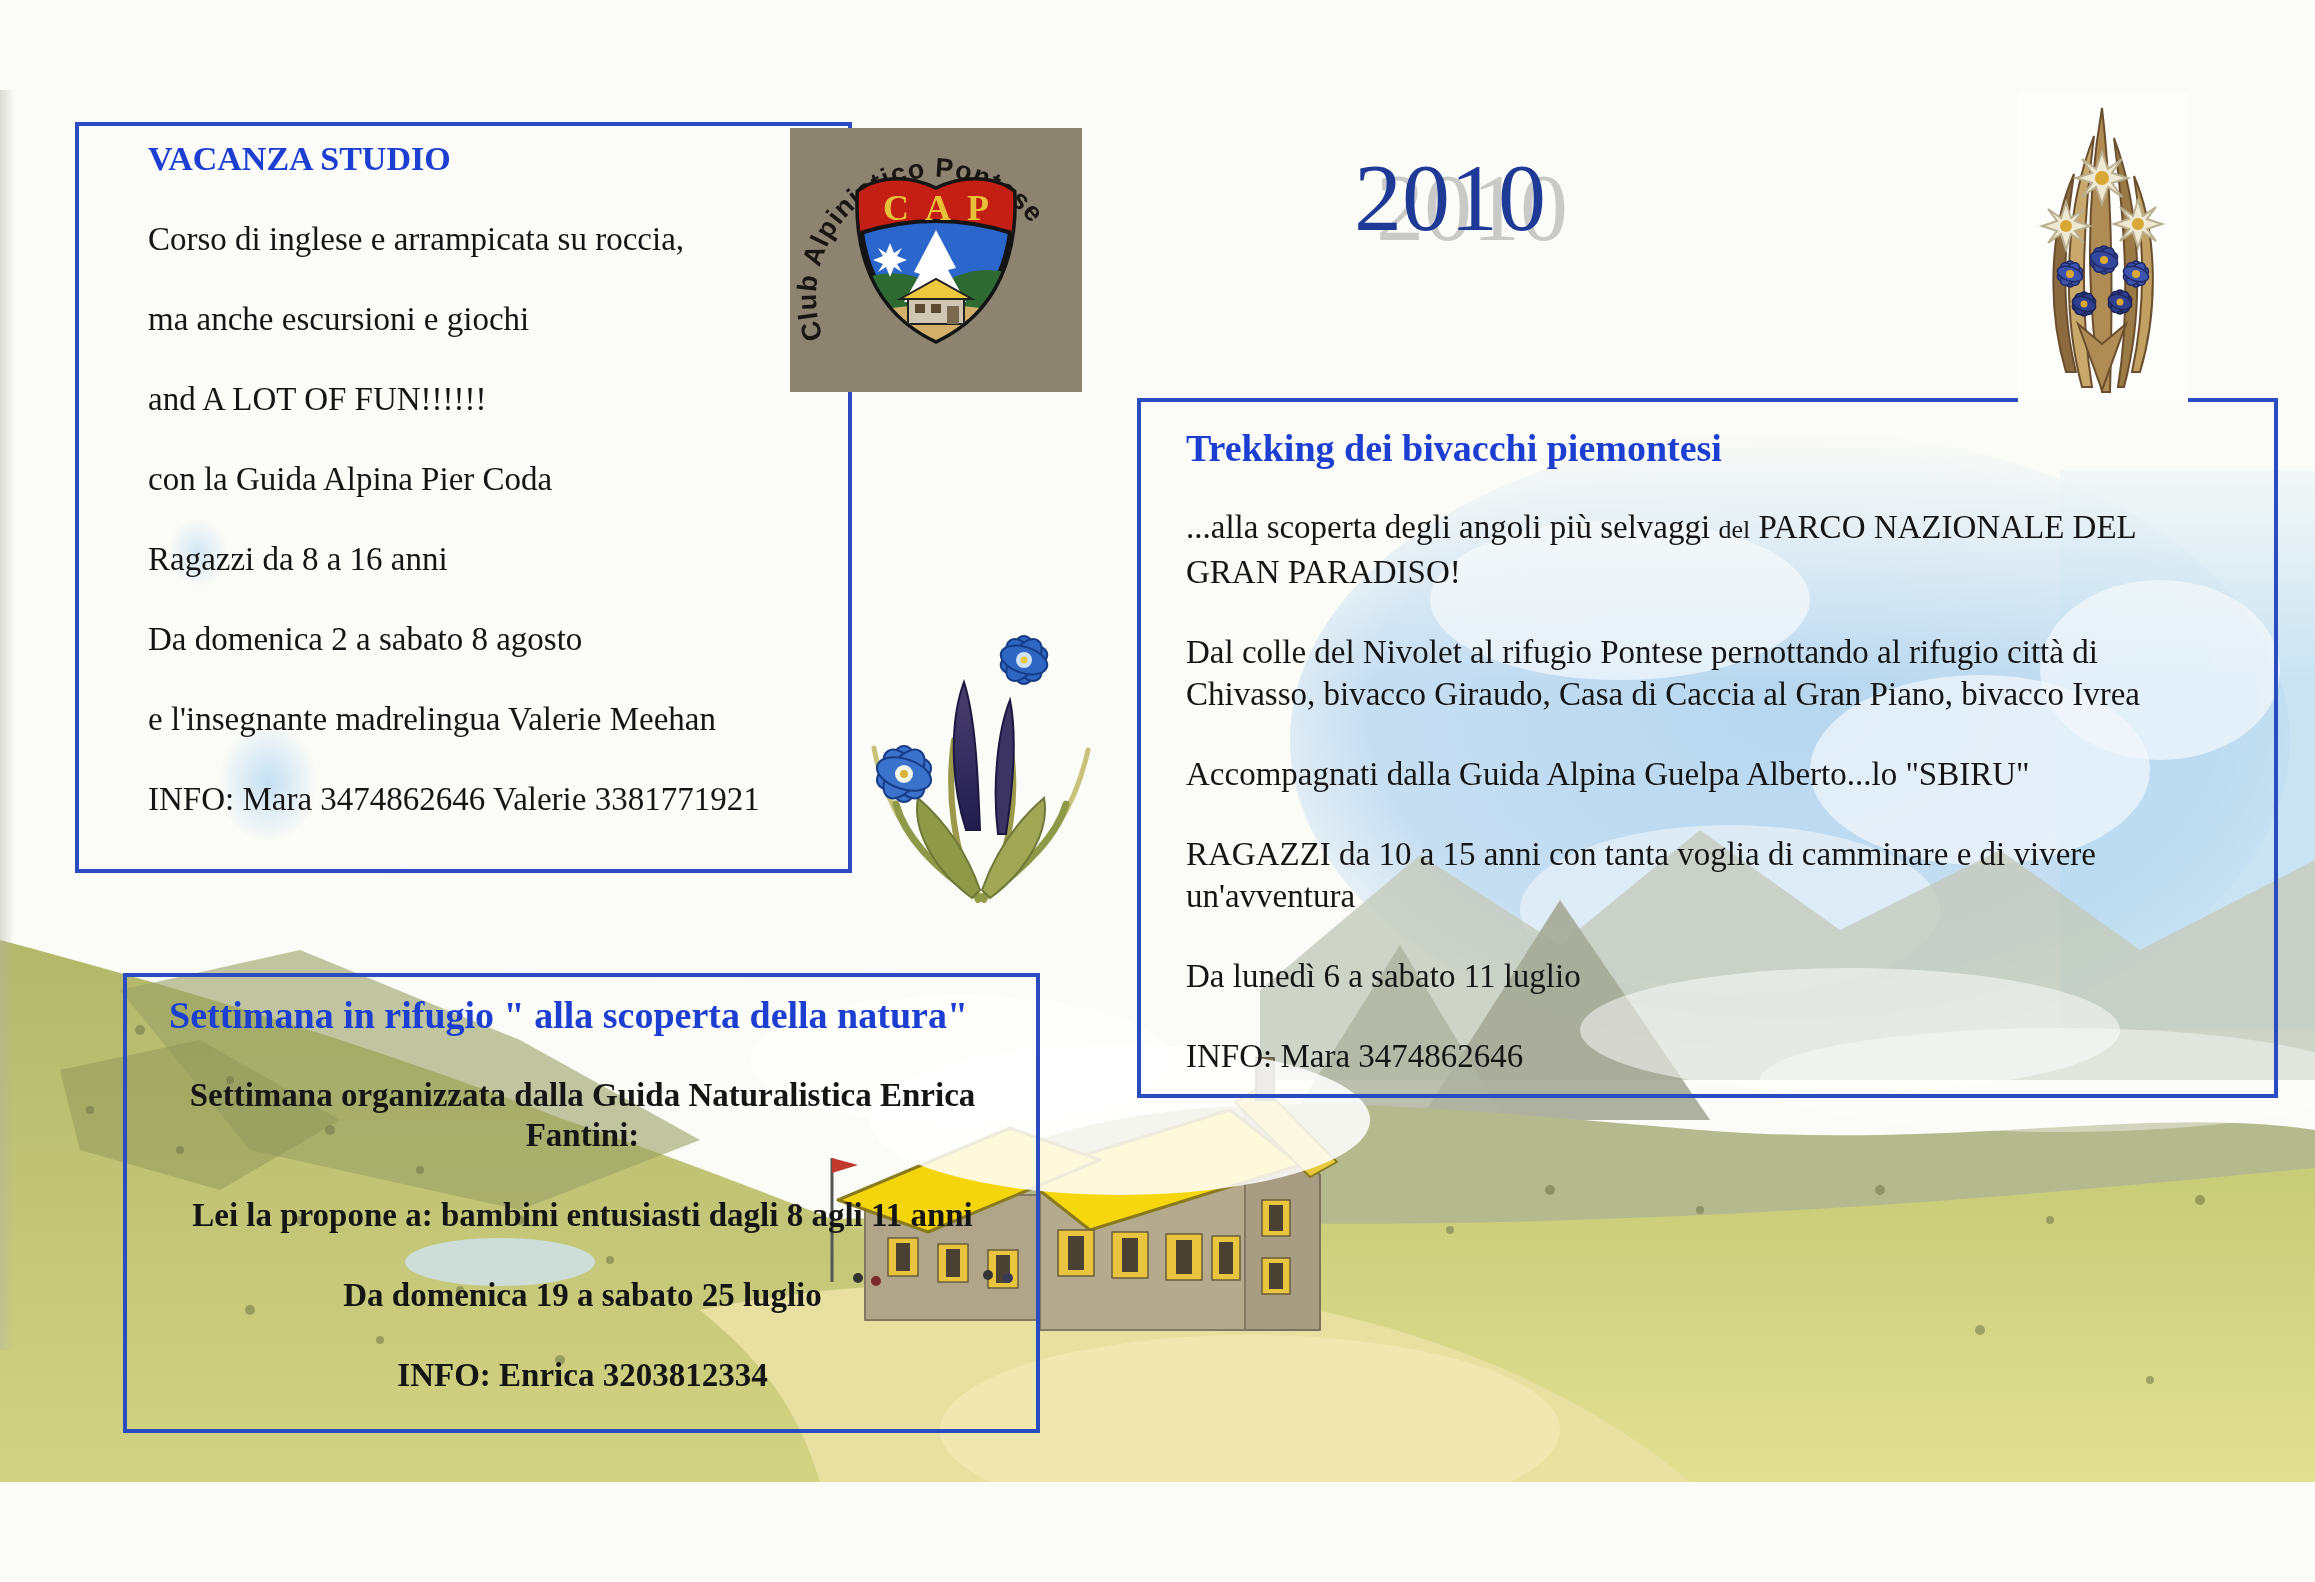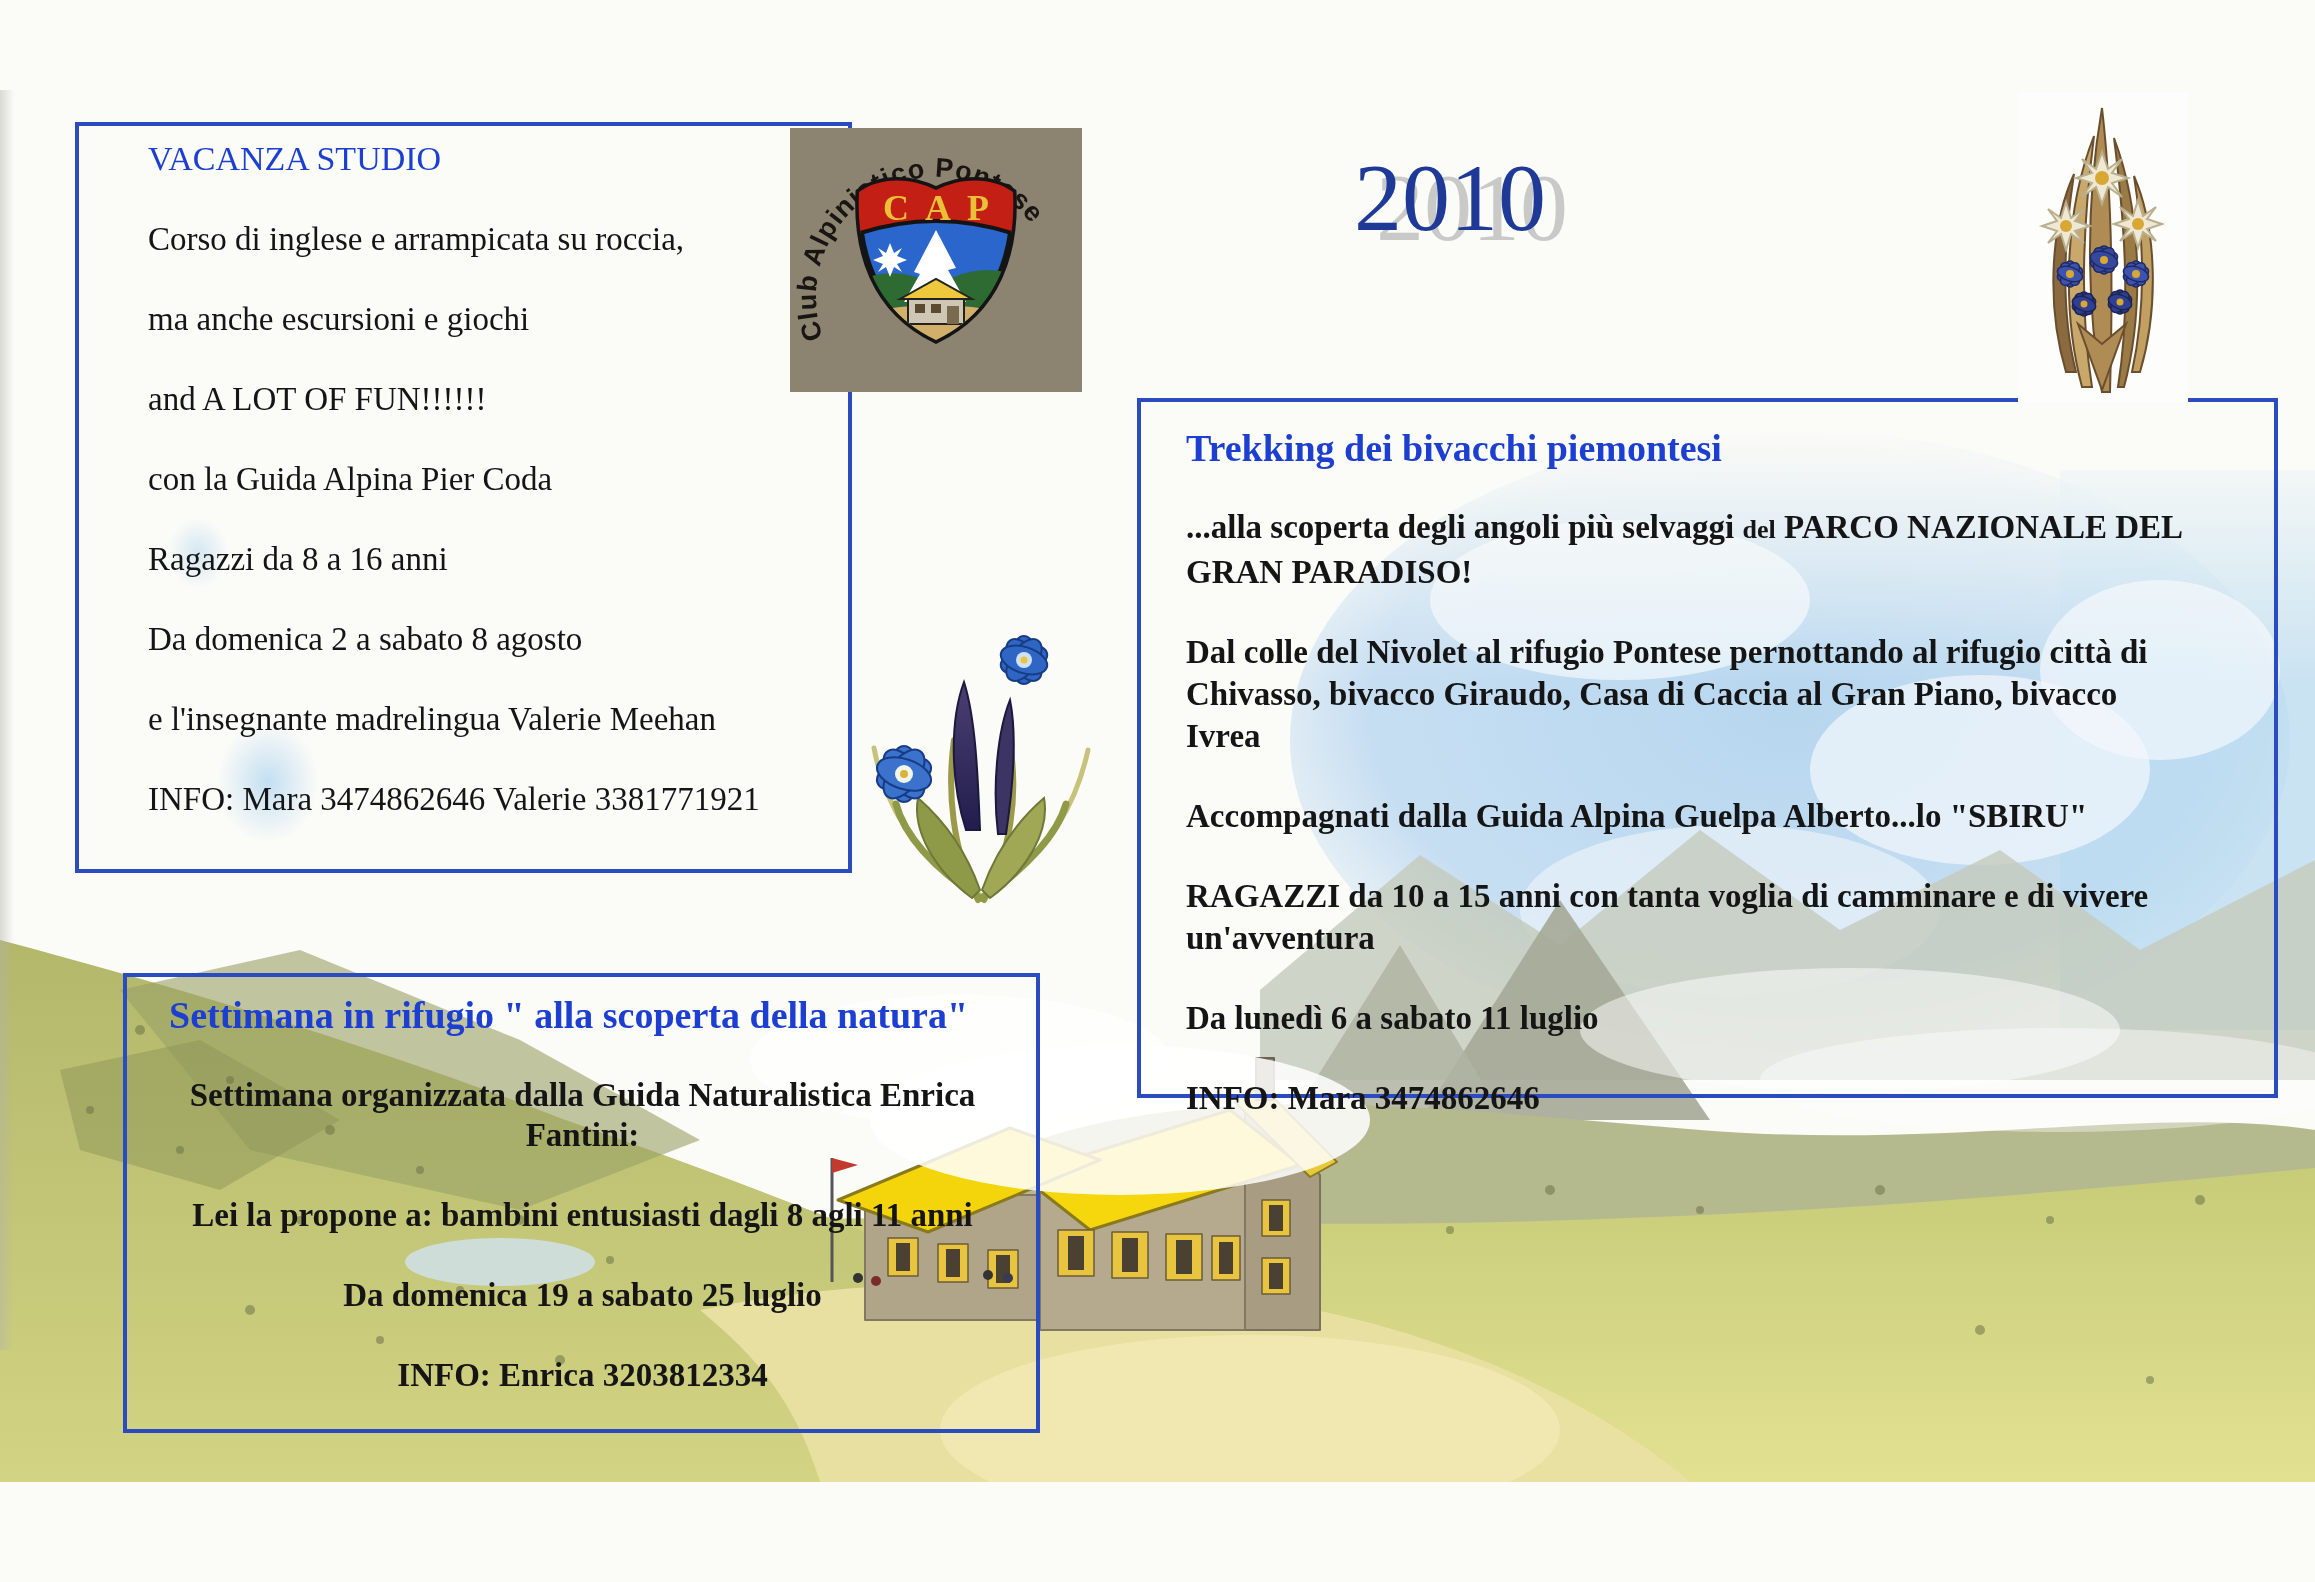--- a/index.html
+++ b/index.html
@@ -22,26 +22,26 @@
   .blob-a{left:218px;top:722px;width:100px;height:120px;
     background:radial-gradient(closest-side, rgba(150,200,238,.55), rgba(150,200,238,0));}
   .blob-b{left:168px;top:518px;width:60px;height:70px;
     background:radial-gradient(closest-side, rgba(150,200,238,.4), rgba(150,200,238,0));}
   
   .photo{position:absolute;left:0;top:430px;width:2315px;height:1052px;z-index:1;}
   .photo svg{display:block;width:100%;height:100%;}
   
   .box{position:absolute;border:4px solid var(--blue-border);background:transparent;box-sizing:border-box;}
   .vacanza{left:75px;top:122px;width:777px;height:751px;z-index:3;padding:16px 20px 0 69px;}
-  .v-title{font-size:34px;font-weight:normal;color:var(--heading-blue);line-height:34px;margin-bottom:46px;}
+  .v-title{font-size:34px;font-weight:bold;color:var(--heading-blue);line-height:34px;margin-bottom:46px;}
   .v-line{font-size:33px;font-weight:normal;line-height:34px;margin-bottom:46px;white-space:nowrap;}
   .v-line.regular{font-weight:normal;}
   .trekking{left:1137px;top:398px;width:1141px;height:700px;z-index:3;padding:26px 90px 6px 45px;}
   .t-title{font-size:38px;font-weight:bold;color:var(--heading-blue);line-height:40px;margin-bottom:38px;}
-  .t-par{font-size:33px;font-weight:bold;line-height:42px;margin-bottom:38px;}
+  .t-par{font-size:33px;font-weight:normal;line-height:42px;margin-bottom:38px;}
   .small-word{font-size:26px;}
   .settimana{left:123px;top:973px;width:917px;height:460px;z-index:3;padding:18px 40px 0 42px;}
   .s-title{font-size:38px;font-weight:bold;color:var(--heading-blue);line-height:40px;margin-bottom:40px;}
   .s-par{font-size:33px;font-weight:bold;line-height:40px;margin-bottom:40px;text-align:center;}
   
   .main-title{position:absolute;left:1090px;top:118px;width:720px;text-align:center;z-index:3;
     color:var(--title-navy);font-family:"Liberation Serif", serif;}
   .main-title .line1{font-size:96px;line-height:110px;
     text-shadow:22px 10px 0 rgba(160,160,160,.55);}
   .main-title .line2{font-size:96px;line-height:104px;margin-top:28px;

